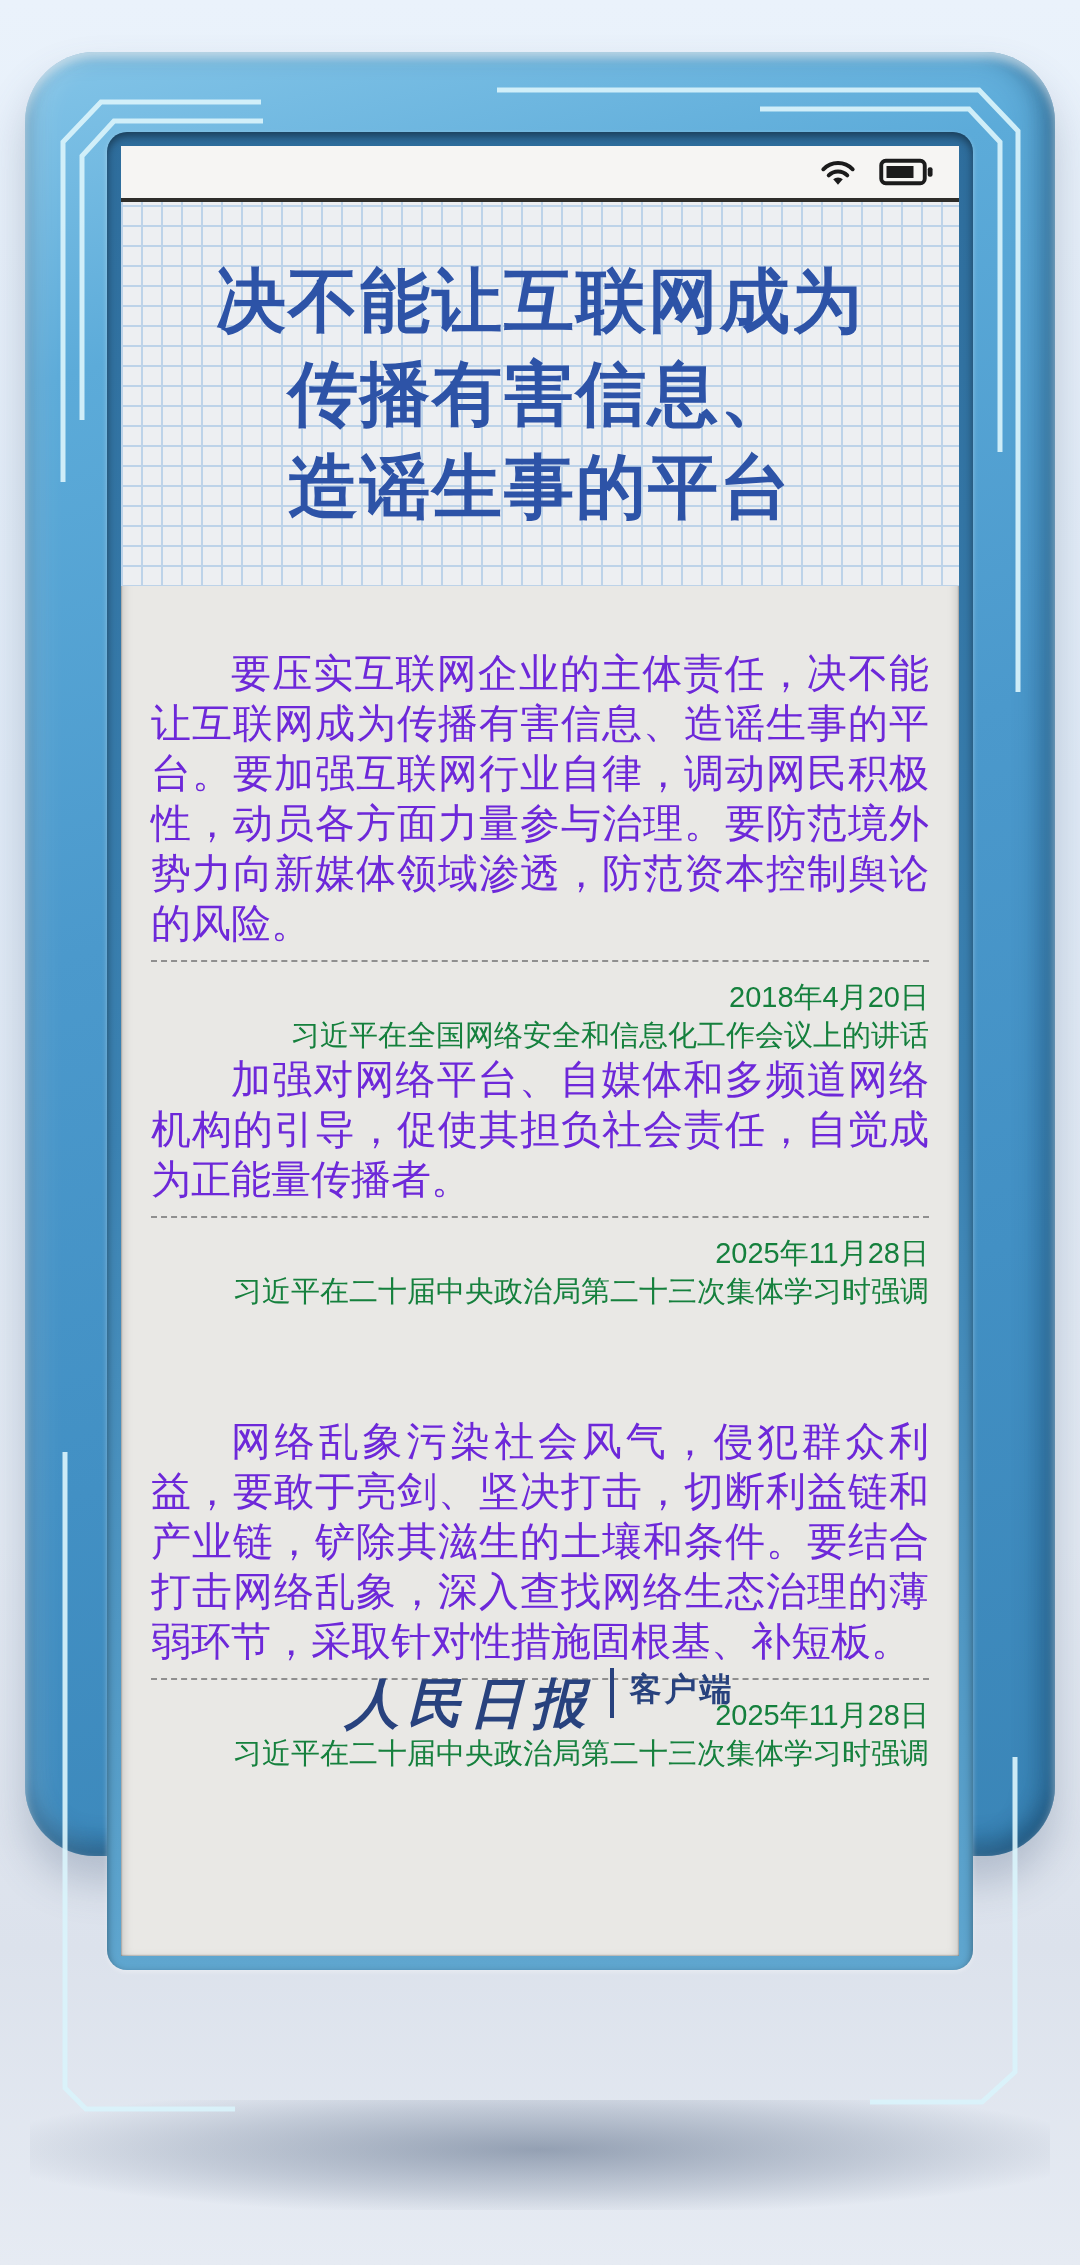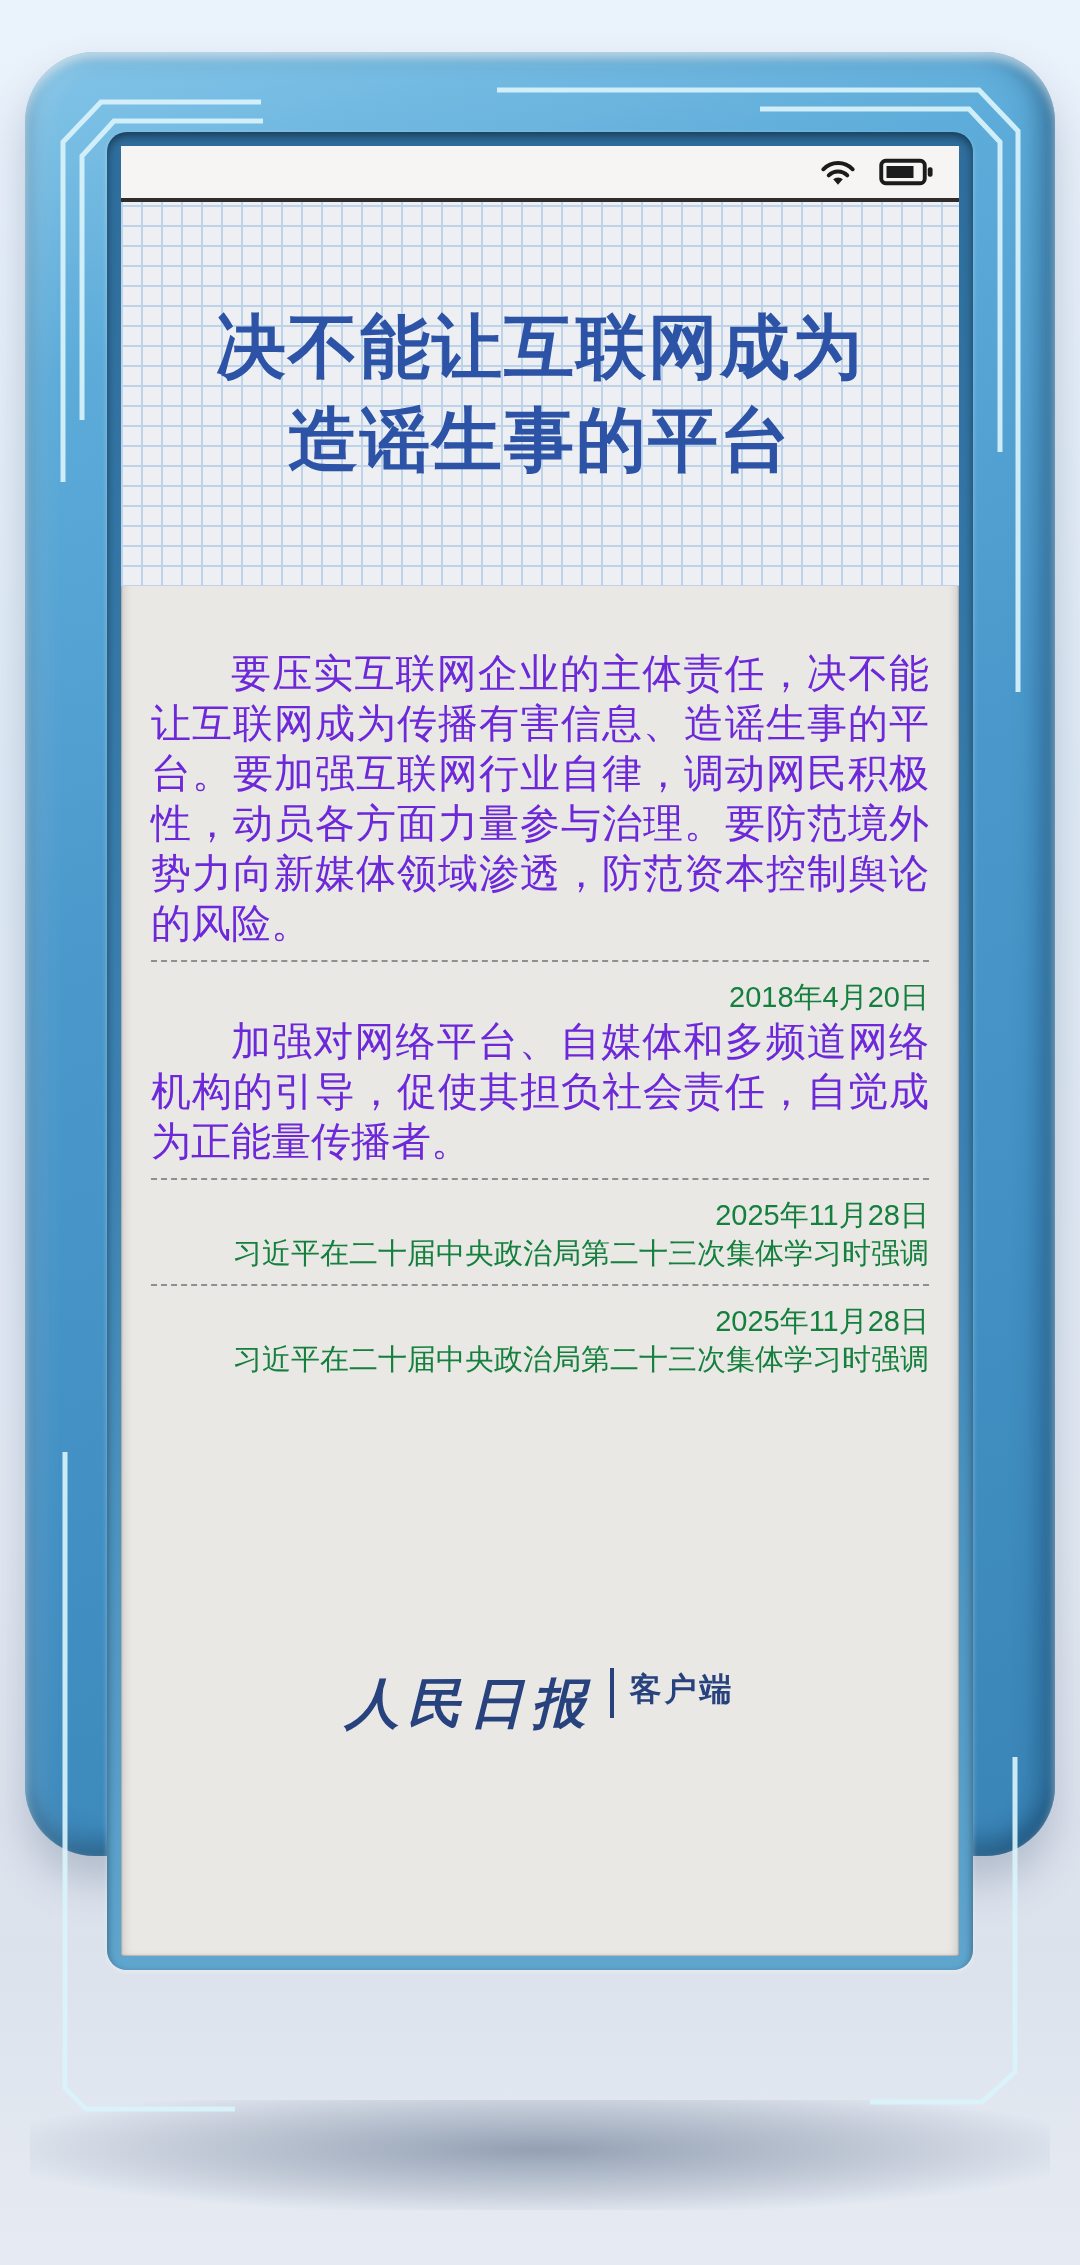--- a/index.html
+++ b/index.html
@@ -105,41 +105,44 @@
         </svg>
         <svg width="54" height="30" viewBox="0 0 36 20">
           <rect x="1.5" y="2.5" width="29" height="15" rx="3" fill="none" stroke="#1b1b1b" stroke-width="2.6"></rect>
           <rect x="5" y="6" width="18" height="8" fill="#1b1b1b"></rect>
           <rect x="32.5" y="6.8" width="3.2" height="6.4" rx="1.4" fill="#1b1b1b"></rect>
         </svg>
       </div>
 
       <div class="grid-section">
         <div class="title-line">决不能让互联网成为</div>
+        <div class="title-line">传播有害信息、</div>
         <div class="title-line">造谣生事的平台</div>
       </div>
 
       <div class="content">
 
         <div class="quote-block q1">
           <p class="quote-text">要压实互联网企业的主体责任，决不能让互联网成为传播有害信息、造谣生事的平台。要加强互联网行业自律，调动网民积极性，动员各方面力量参与治理。要防范境外势力向新媒体领域渗透，防范资本控制舆论的风险。</p>
           <div class="cite">
             <div>2018年4月20日</div>
+            <div>习近平在全国网络安全和信息化工作会议上的讲话</div>
           </div>
         </div>
 
         <div class="quote-block q2">
           <p class="quote-text">加强对网络平台、自媒体和多频道网络机构的引导，促使其担负社会责任，自觉成为正能量传播者。</p>
           <div class="cite">
             <div>2025年11月28日</div>
             <div>习近平在二十届中央政治局第二十三次集体学习时强调</div>
           </div>
         </div>
 
         <div class="quote-block q3">
+          <p class="quote-text">网络乱象污染社会风气，侵犯群众利益，要敢于亮剑、坚决打击，切断利益链和产业链，铲除其滋生的土壤和条件。要结合打击网络乱象，深入查找网络生态治理的薄弱环节，采取针对性措施固根基、补短板。</p>
           <div class="cite">
             <div>2025年11月28日</div>
             <div>习近平在二十届中央政治局第二十三次集体学习时强调</div>
           </div>
         </div>
 
       </div>
     </div>
   </div>
 

